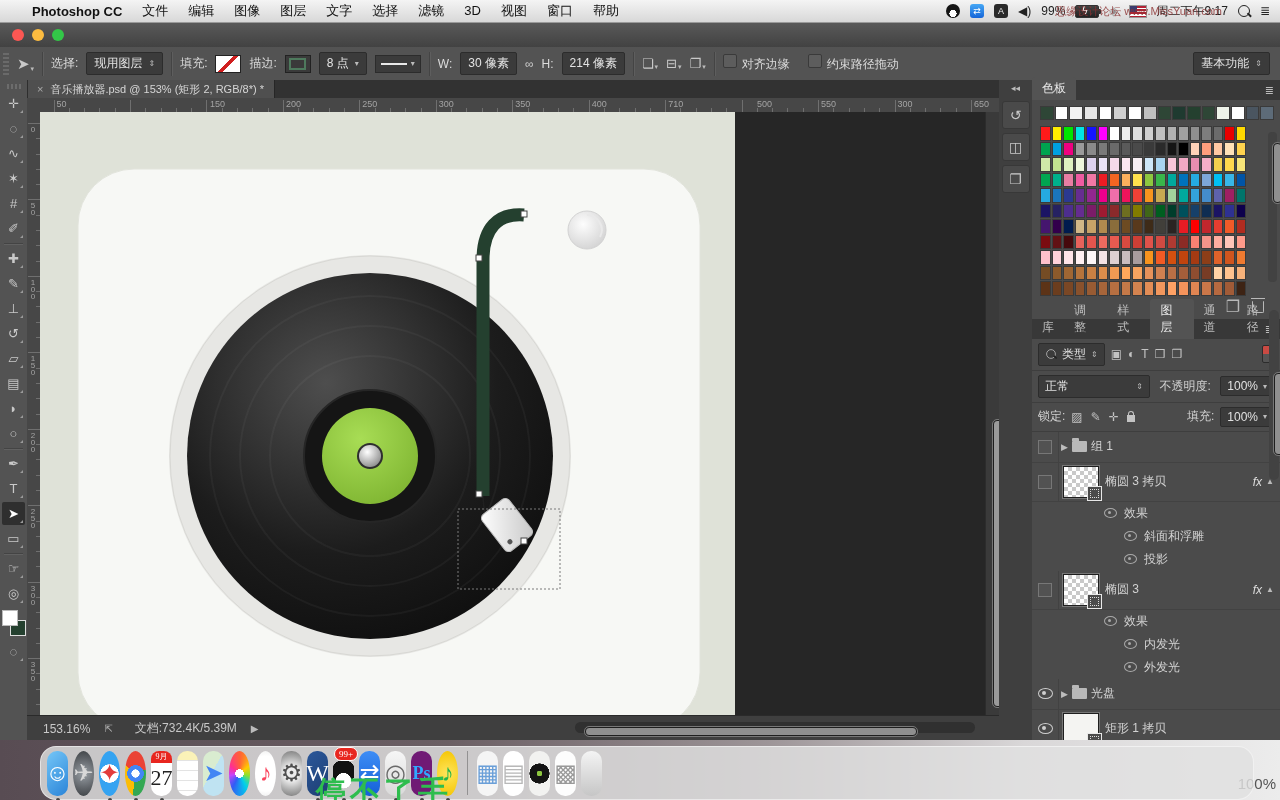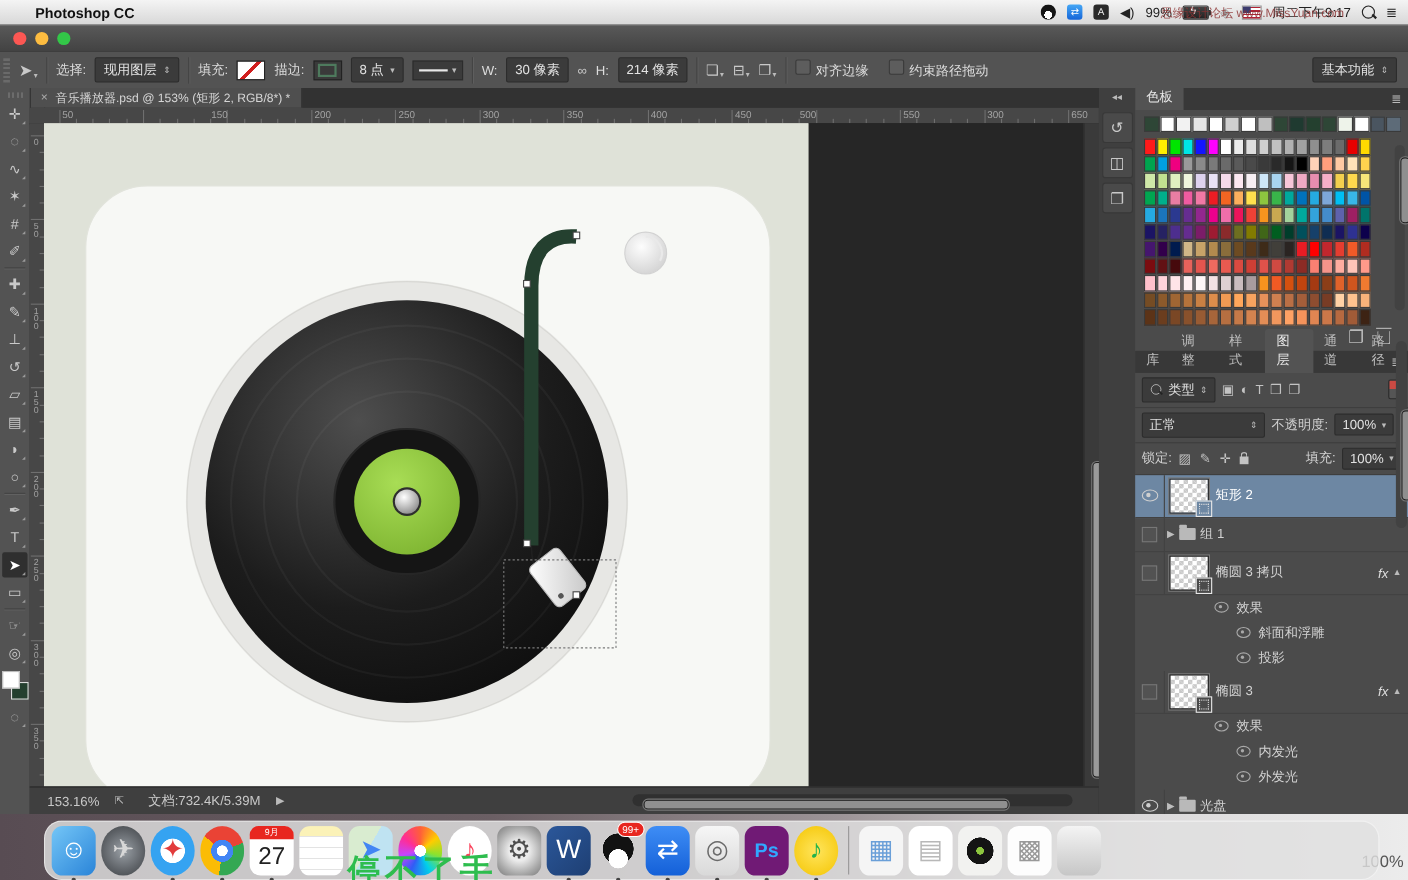--- a/index.html
+++ b/index.html
@@ -94,21 +94,21 @@
   #swrecent{display:flex;gap:1px;margin-bottom:6px;}
   #swrecent i{width:13px;height:12px;display:block;border:0.5px solid #3a3a3a;}
   #swgrid{width:206px;}
   #swgrid .row{display:flex;gap:1px;margin-bottom:1px;}
   #swgrid i{width:10.4px;height:12.5px;display:block;border:0.5px solid #3a3a3a;}
   #swscroll{position:absolute;right:3px;top:32px;width:9px;height:150px;background:#424242;border-radius:4px;}
   #swscroll .thumb{position:absolute;left:1px;top:8px;width:7px;height:58px;background:#8f8f8f;border-radius:4px;}
   #swfooter{height:20px;display:flex;justify-content:flex-end;align-items:center;gap:12px;padding-right:10px;color:#b9b9b9;}
   
   #layers{background:#4b4b4b;color:#d2d2d2;font-size:12px;}
-  .lp-row{display:flex;align-items:center;gap:6px;padding:4px 6px;border-bottom:1px solid #3e3e3e;}
+  .lp-row{display:flex;align-items:center;gap:6px;padding:4px 6px;border-bottom:1px solid #3e3e3e;justify-content:space-between;}
   .lp-field{background:#3b3b3b;border:1px solid #2c2c2c;border-radius:2px;padding:2px 6px;display:inline-flex;align-items:center;gap:5px;color:#e0e0e0;}
   .lp-ico{color:#c3c3c3;font-size:12px;}
   .fswitch{margin-left:auto;width:10px;height:16px;background:linear-gradient(#c94a43 0 50%,#555 50%);border:1px solid #2c2c2c;border-radius:2px;}
   .locks{display:flex;gap:8px;align-items:center;}
   .lockpad{width:8px;height:7px;background:#c3c3c3;position:relative;margin-top:3px;}
   .lockpad::before{content:"";position:absolute;left:1px;top:-4px;width:4px;height:4px;border:1.5px solid #c3c3c3;border-bottom:none;border-radius:3px 3px 0 0;}
   
   #layerlist{position:relative;background:#4b4b4b;}
   .lyr{display:flex;align-items:center;border-bottom:1px solid #424242;position:relative;}
   .lyr .gutter{width:26px;align-self:stretch;display:flex;align-items:center;justify-content:center;border-right:1px solid #424242;flex:none;}
@@ -141,36 +141,37 @@
   .icn-trash::before{content:"";position:absolute;top:-3px;left:-2px;right:-2px;height:1.5px;background:#b9b9b9;}
   .icn-mask{width:13px;height:10px;border:1px solid #b9b9b9;position:relative;display:inline-block;}
   .icn-mask::after{content:"";position:absolute;left:3px;top:1.5px;width:5px;height:5px;border-radius:50%;background:#b9b9b9;}
   .icn-fold{width:14px;height:9px;background:#b9b9b9;border-radius:1px;position:relative;display:inline-block;}
   .icn-fold::before{content:"";position:absolute;left:0;top:-3px;width:6px;height:3px;background:#b9b9b9;}
   
   #desktop-strip{left:0;top:740px;width:1280px;height:60px;background:linear-gradient(90deg,#584c53 0%,#6b5f64 35%,#9d9598 60%,#d9d7d8 80%,#ececec 100%);}
   #corner100{right:4px;bottom:8px;color:#555;font-size:15px;z-index:40;}
   #dock{left:40px;top:746px;width:1200px;height:52px;background:rgba(224,224,224,.82);border:1px solid rgba(255,255,255,.5);
         border-radius:16px;display:flex;align-items:center;padding:0 6px;gap:5px;z-index:60;}
-  .dock-item{width:40px;height:45px;border-radius:10px;position:relative;display:flex;align-items:center;justify-content:center;flex:none;}
+  .dock-item{width:21px;height:45px;border-radius:10px;position:relative;display:flex;align-items:center;justify-content:center;flex:none;font-family:Liberation Serif, serif;}
   .dock-item.round{border-radius:50%;}
   .dock-item .glyph{font-size:24px;line-height:1;}
   .dock-item .dot{position:absolute;left:50%;bottom:-6px;width:4px;height:4px;margin-left:-2px;border-radius:50%;background:#444;}
   .dock-item .badge{position:absolute;top:-4px;right:-4px;background:#e8261f;color:#fff;font-size:9px;padding:1px 4px;border-radius:8px;border:1px solid #fff;}
   .dock-div{width:1px;height:44px;background:rgba(90,90,90,.5);margin:0 4px;flex:none;}
   .cal-head{position:absolute;top:0;left:0;right:0;height:12px;background:#e8261f;color:#fff;font-size:8px;text-align:center;border-radius:8px 8px 0 0;line-height:12px;}
   .cal-num{margin-top:10px;font-size:22px;color:#222;}
   #dock-watermark{left:316px;top:772px;color:#2ebd4e;font-size:30px;font-weight:bold;z-index:70;letter-spacing:4px;}
 </style>
 </head>
 <body>
 
 <div class="abs" id="menubar">
   <span class="apple"></span>
   <span class="appname">Photoshop CC</span>
+  <span id="mb-items"><span class="mitem">文件</span><span class="mitem">编辑</span><span class="mitem">图像</span><span class="mitem">图层</span><span class="mitem">文字</span><span class="mitem">选择</span><span class="mitem">滤镜</span><span class="mitem">3D</span><span class="mitem">视图</span><span class="mitem">窗口</span><span class="mitem">帮助</span></span>
   <div id="mb-right">
     <span class="mb-ico qq-mini"></span>
     <span class="mb-ico tv-mini">⇄</span>
     <span class="mb-ico cc-mini">A</span>
     <span class="mb-ico">◀)</span>
     <span>99%</span>
     <span class="battery">
         <span class="bolt">ϟ</span>
       </span>
     <span class="mb-ico" style="color:#9a9a9a;">◈</span>
@@ -297,21 +298,21 @@
     <span class="tick" style="left: 44.13px; height: 4px;"></span>
     <span class="tick" style="left: 59.42px; height: 4px;"></span>
     <span class="tick" style="left: 74.71px; height: 4px;"></span>
     <span class="tick" style="left: 90px; height: 12px;"></span>
     <span class="lab" style="left: 93px; margin-top: 48px;">100</span>
     <span class="tick" style="left: 105.29px; height: 4px;"></span>
     <span class="tick" style="left: 120.58px; height: 4px;"></span>
     <span class="tick" style="left: 135.87px; height: 4px;"></span>
     <span class="tick" style="left: 151.16px; height: 4px;"></span>
     <span class="tick" style="left: 166.45px; height: 12px;"></span>
-    <span class="lab" style="left: 152px; text-align: center;">150</span>
+    <span class="lab" style="left: 170px; text-align: center;">150</span>
     <span class="tick" style="left: 181.74px; height: 4px;"></span>
     <span class="tick" style="left: 197.03px; height: 4px;"></span>
     <span class="tick" style="left: 212.32px; height: 4px;"></span>
     <span class="tick" style="left: 227.61px; height: 4px;"></span>
     <span class="tick" style="left: 242.9px; height: 12px;"></span>
     <span class="lab" style="left: 245.9px;">200</span>
     <span class="tick" style="left: 258.19px; height: 4px;"></span>
     <span class="tick" style="left: 273.48px; height: 4px;"></span>
     <span class="tick" style="left: 288.77px; height: 4px;"></span>
     <span class="tick" style="left: 304.06px; height: 4px;"></span>
@@ -333,27 +334,27 @@
     <span class="tick" style="left: 502.83px; height: 4px;"></span>
     <span class="tick" style="left: 518.12px; height: 4px;"></span>
     <span class="tick" style="left: 533.41px; height: 4px;"></span>
     <span class="tick" style="left: 548.7px; height: 12px;"></span>
     <span class="lab" style="left: 551.7px;">400</span>
     <span class="tick" style="left: 563.99px; height: 4px;"></span>
     <span class="tick" style="left: 579.28px; height: 4px;"></span>
     <span class="tick" style="left: 594.57px; height: 4px;"></span>
     <span class="tick" style="left: 609.86px; height: 4px;"></span>
     <span class="tick" style="left: 625.15px; height: 12px;"></span>
-    <span class="lab" style="left: 628.15px;">450</span>
+    <span class="lab" style="left: 628.15px;">710</span>
     <span class="tick" style="left: 640.44px; height: 4px;"></span>
     <span class="tick" style="left: 655.73px; height: 4px;"></span>
     <span class="tick" style="left: 671.02px; height: 4px;"></span>
     <span class="tick" style="left: 686.31px; height: 4px;"></span>
     <span class="tick" style="left: 701.6px; height: 12px;"></span>
-    <span class="lab" style="left: 687px;">500</span>
+    <span class="lab" style="left: 717px;">500</span>
     <span class="tick" style="left: 716.89px; height: 4px;"></span>
     <span class="tick" style="left: 732.18px; height: 4px;"></span>
     <span class="tick" style="left: 747.47px; height: 4px;"></span>
     <span class="tick" style="left: 762.76px; height: 4px;"></span>
     <span class="tick" style="left: 778.05px; height: 12px;"></span>
     <span class="lab" style="left: 781.05px;">550</span>
     <span class="tick" style="left: 793.34px; height: 4px;"></span>
     <span class="tick" style="left: 808.63px; height: 4px;"></span>
     <span class="tick" style="left: 823.92px; height: 4px;"></span>
     <span class="tick" style="left: 839.21px; height: 4px;"></span>
@@ -822,29 +823,20 @@
         <span class="lp-ico">✛</span>
         <span class="lockpad"></span>
       </span>
       <span style="margin-left:auto;">填充:</span>
       <span class="lp-field">
           <span>100%</span>
           <span class="ob-dd">▾</span>
         </span>
     </div>
     <div id="layerlist">
-        <div class="lyr sel">
-          <span class="gutter">
-            <span class="eye"></span>
-          </span>
-          <span class="thumb">
-            <span class="vmask"></span>
-          </span>
-          <span class="lname">矩形 2</span>
-        </div>
         <div class="lyr" style="height: 30px;">
           <span class="gutter">
             <span class="visbox"></span>
           </span>
           <span class="tri">▶</span>
           <span class="foldico"></span>
           <span class="lname">组 1</span>
         </div>
         <div class="lyr">
           <span class="gutter">

